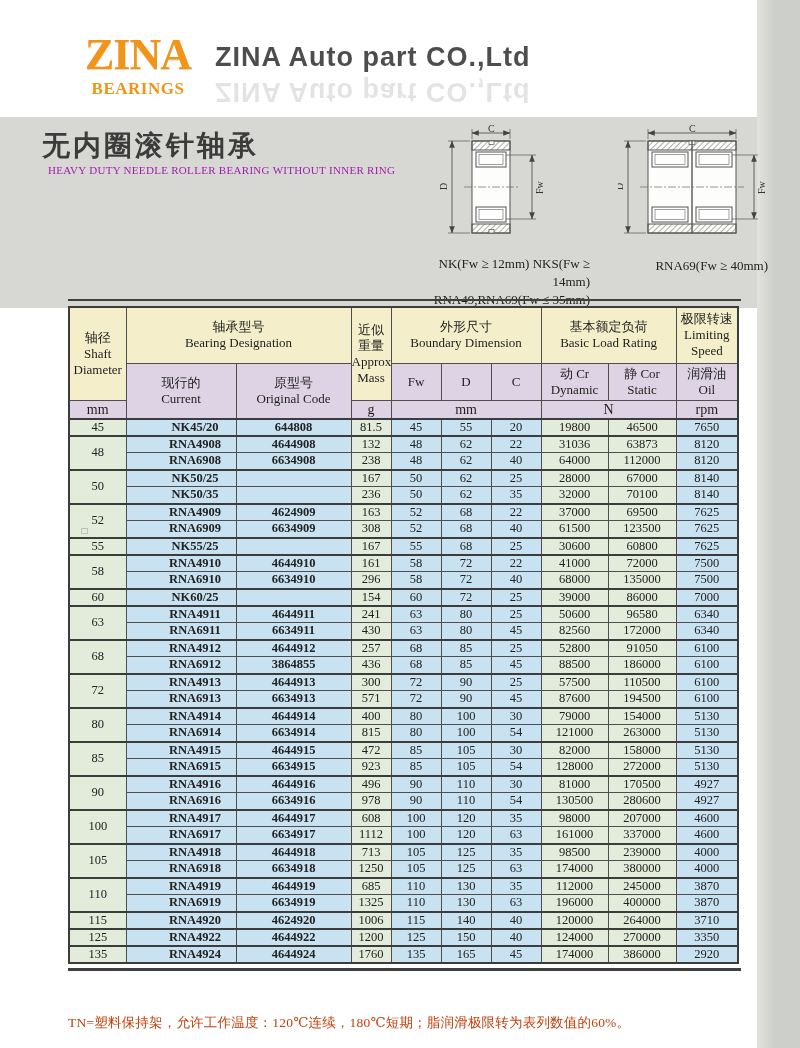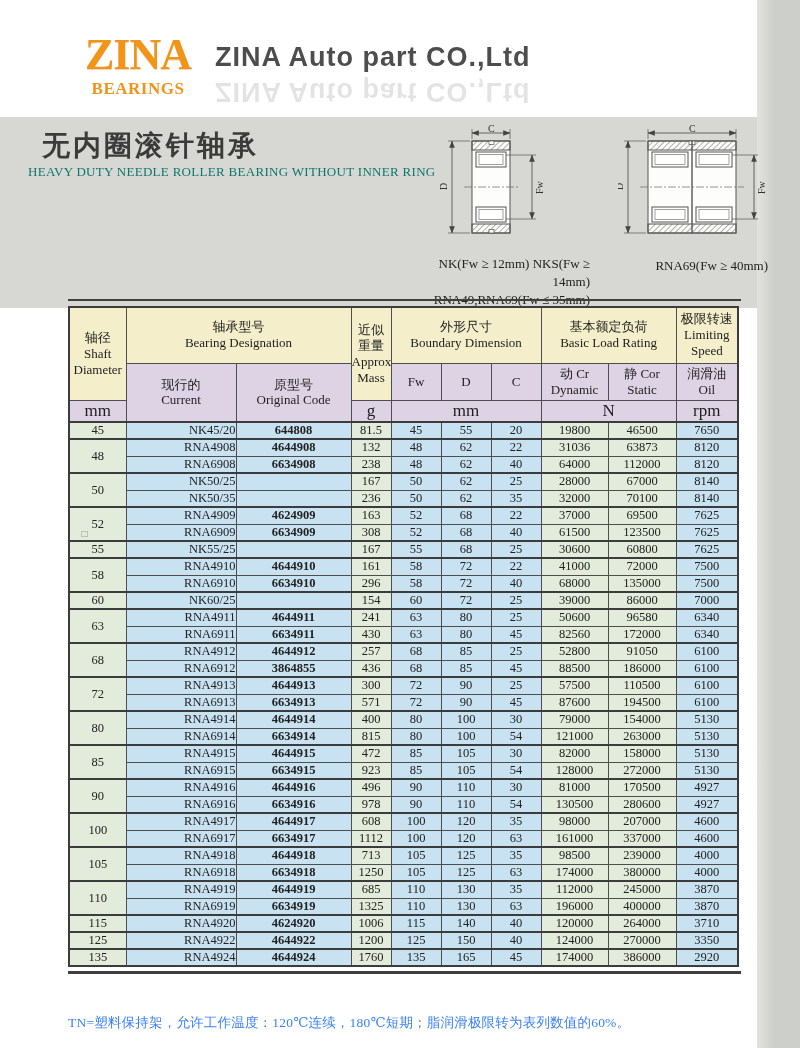--- a/index.html
+++ b/index.html
@@ -37,21 +37,21 @@
     font-size:27px; letter-spacing:1px; color:#4d4d4d; white-space:nowrap;
     transform:scaleY(-1); opacity:.15;
   }
   
   .banner { position:absolute; left:0; top:117px; width:757px; height:191px; background:#d7d8d3; }
   .banner-title-zh {
     position:absolute; left:42px; top:10px; font-size:28px; font-weight:600;
     letter-spacing:3px; color:#3b3b3b;
   }
   .banner-title-en {
-    position:absolute; left:28px; top:47px; font-size:13px; color:#0f766e; letter-spacing:.3px;
+    position:absolute; left:48px; top:47px; font-size:11px; color:#a21caf; letter-spacing:.3px;
   }
   .diagram { position:absolute; }
   .diagram-single { left:436px; top:8px; }
   .diagram-double { left:618px; top:8px; }
   .diagram svg { display:block; }
   .diagram-caption {
     position:absolute; text-align:right; font-size:13px; color:#222; line-height:1.4;
   }
   .caption-single { left:400px; top:138px; width:190px; }
   .caption-double { left:608px; top:140px; width:160px; }
@@ -62,37 +62,37 @@
   table.spec { border-collapse:collapse; table-layout:fixed; width:669px; border:2px solid #3c3c3c; }
   .spec th, .spec td {
     border:1px solid #4e4e4e; text-align:center; vertical-align:middle;
     overflow:hidden; padding:0;
   }
   .spec th { font-weight:normal; font-size:13px; line-height:1.22; color:#1e1e1e; }
   .hdr-cream { background:#f4efca; }
   .hdr-lav   { background:#ddd3e4; }
   tr.h1 th { height:56px; }
   tr.h2 th { height:37px; }
-  tr.h3 th { height:17px; font-size:17px; }
+  tr.h3 th { height:17px; font-size:14px; }
   tr.h3 th { border-bottom:2px solid #3c3c3c; }
   .spec td { height:17px; font-size:12.5px; }
   .c-b { background:#c9e2f2; }
   .c-g { background:#e3ecdb; }
-  td.desig { text-align:right; padding-left:28px; font-weight:normal; }
+  td.desig { text-align:center; padding-left:28px; font-weight:bold; }
   td.orig  { font-weight:bold; }
   td.shaft { position:relative; }
   .shaft-marker {
     position:absolute; left:11px; bottom:2px; font-size:8px; line-height:8px; color:#9a9a9a;
     font-family:"DejaVu Sans",sans-serif;
   }
   tbody tr.group-start td { border-top:2px solid #3c3c3c; }
   
   .footer-note {
     position:absolute; left:68px; top:1014px; width:660px;
-    font-size:13.5px; color:#3b82f6; letter-spacing:.2px;
+    font-size:13.5px; color:#c2410c; letter-spacing:.2px;
   }
 </style>
 </head>
 <body>
 
 <div class="scan-strip"></div>
 
 <div class="page-header">
   <div class="logo">
     <div class="logo-zina">ZINA</div>

